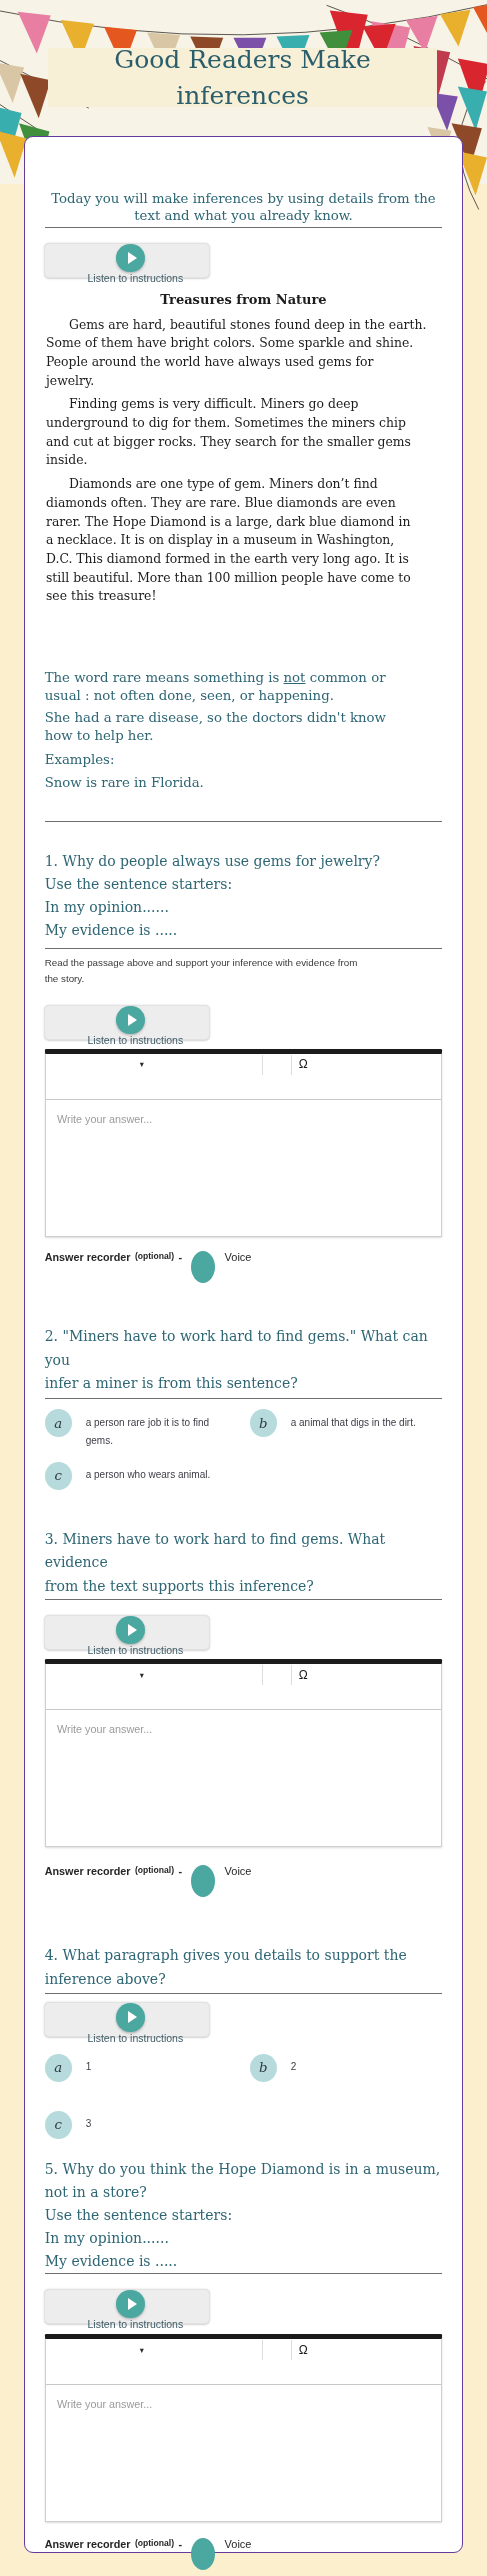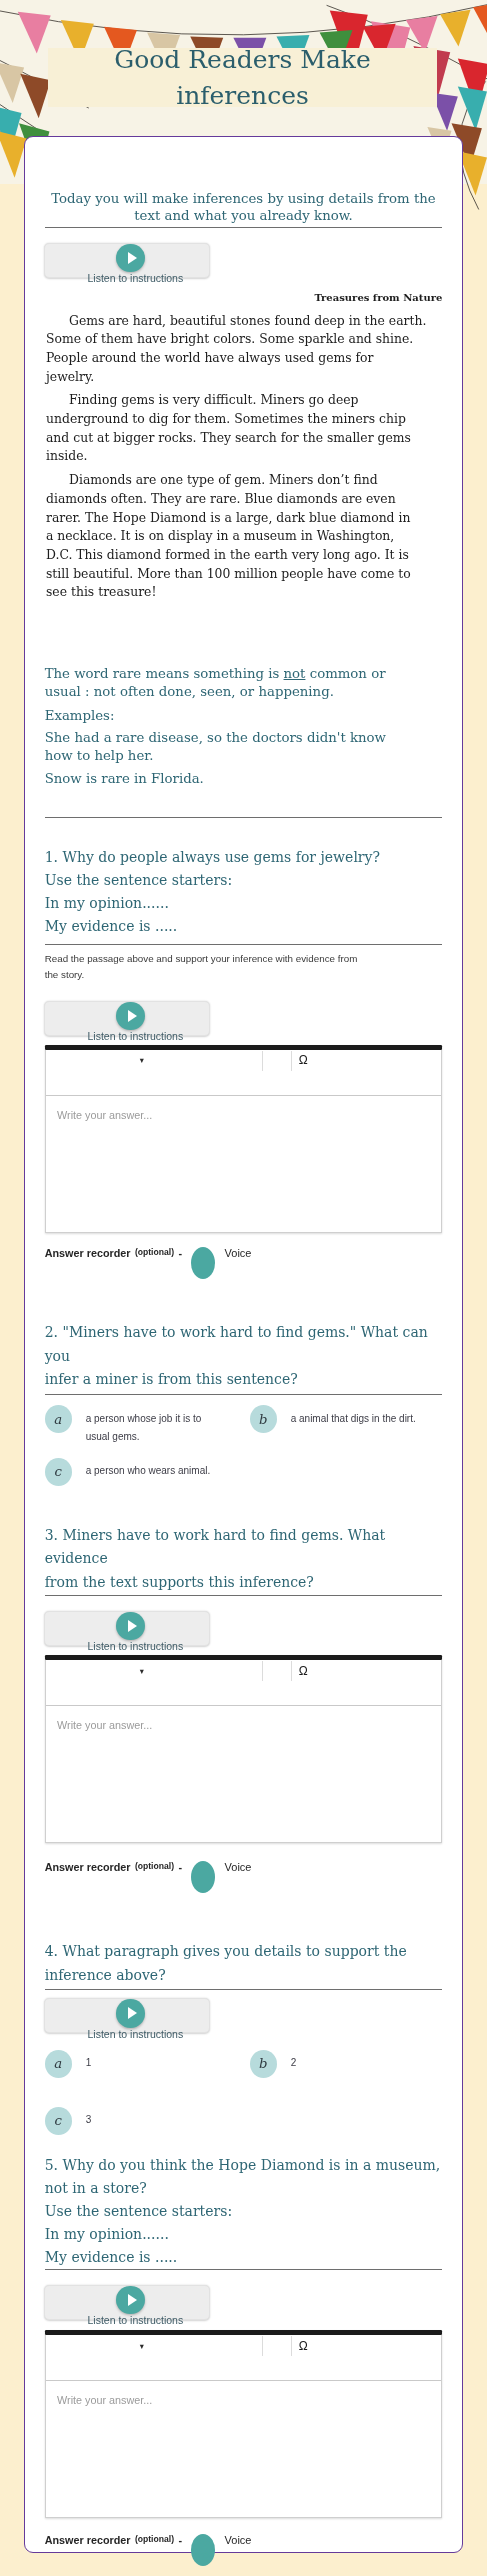--- a/index.html
+++ b/index.html
@@ -42,21 +42,21 @@
     background:#EDEDED;border:0.6px solid #E2E2E2;border-radius:5px;
     box-shadow:0 0.6px 1.9px rgba(0,0,0,.18);padding-left:7px;cursor:pointer;flex-direction:column;
   }
   .play-circle{
     flex:0 0 auto;width:28.5px;height:28.5px;border-radius:50%;background:var(--accent_teal);
     display:flex;align-items:center;justify-content:center;box-shadow:0 1.3px 2.5px rgba(0,0,0,.25);
   }
   .play-tri{width:0;height:0;border-left:9.5px solid #fff;border-top:6.3px solid transparent;border-bottom:6.3px solid transparent;margin-left:3.2px}
   .listen-label{margin-left:9.5px;font-size:10.5px;color:#3E5B66}
 
-  .passage-title{font-size:10px;font-weight:bold;color:var(--text_dark);text-align:right}
+  .passage-title{font-size:13px;font-weight:bold;color:var(--text_dark);text-align:center}
   .passage-p{font-size:12.4px;line-height:18.7px;color:var(--text_dark);text-indent:23px;margin-left:1.3px}
 
   .vocab-line{font-size:13.3px;line-height:18px;color:var(--question_teal)}
   .u{text-decoration:underline}
 
   .qtitle{font-size:14px;line-height:23.5px;color:var(--question_teal)}
   .qlines{font-size:14px;line-height:23px;color:var(--question_teal)}
   .instruction{font-size:9.8px;line-height:16.5px;color:#3B3B3B}
 
   .editor{border:0.6px solid #CFCFCF;border-top:none;box-shadow:0 1.3px 1.9px rgba(0,0,0,.14)}
@@ -150,22 +150,22 @@
   </button>
 
   <div class="passage-title serif" style="margin-top:14px">Treasures from Nature</div>
   <p class="passage-p serif" style="margin-top:9px">Gems are hard, beautiful stones found deep in the earth.<br>Some of them have bright colors. Some sparkle and shine.<br>People around the world have always used gems for<br>jewelry.</p>
   <p class="passage-p serif" style="margin-top:5px">Finding gems is very difficult. Miners go deep<br>underground to dig for them. Sometimes the miners chip<br>and cut at bigger rocks. They search for the smaller gems<br>inside.</p>
   <p class="passage-p serif" style="margin-top:5px">Diamonds are one type of gem. Miners don’t find<br>diamonds often. They are rare. Blue diamonds are even<br>rarer. The Hope Diamond is a large, dark blue diamond in<br>a necklace. It is on display in a museum in Washington,<br>D.C. This diamond formed in the earth very long ago. It is<br>still beautiful. More than 100 million people have come to<br>see this treasure!</p>
 
   <div style="margin-top:63px">
     <div class="vocab-line serif"><span>The word rare means something is </span><span class="u">not</span><span> common or</span></div>
     <div class="vocab-line serif">usual : not often done, seen, or happening.</div>
+    <div class="vocab-line serif" style="margin-top:3.8px">She had a rare disease, so the doctors didn't know<br>how to help her.</div>
     <div class="vocab-line serif" style="margin-top:6.3px">Examples:</div>
-    <div class="vocab-line serif" style="margin-top:3.8px">She had a rare disease, so the doctors didn't know<br>how to help her.</div>
     <div class="vocab-line serif" style="margin-top:5px">Snow is rare in Florida.</div>
   </div>
 
   <hr class="divider" style="margin-top:29px">
 
   <div style="margin-top:28px">
     <div class="qtitle serif" style="line-height:23px">1. Why do people always use gems for jewelry?</div>
     <div class="qlines serif">Use the sentence starters:<br>In my opinion......<br>My evidence is .....</div>
   </div>
   <hr class="divider" style="margin-top:5.7px">
@@ -198,21 +198,21 @@
     <span class="rec-circle"></span>
     <span class="rec-voice">Voice</span>
   </div>
 
   <div class="qtitle serif" style="margin-top:42px">2. "Miners have to work hard to find gems."  What can you<br>infer a miner is from this sentence?</div>
   <hr class="divider" style="margin-top:1.9px">
   <div style="margin-top:10.8px">
     <div class="opt-row">
       <div class="opt">
         <span class="opt-circle">a</span>
-        <span class="opt-text narrow">a person whose job it is to usual gems.</span>
+        <span class="opt-text narrow">a person rare job it is to find gems.</span>
       </div>
       <div class="opt">
         <span class="opt-circle">b</span>
         <span class="opt-text">a animal that digs in the dirt.</span>
       </div>
     </div>
     <div class="opt-row" style="margin-top:11.4px">
       <div class="opt">
         <span class="opt-circle">c</span>
         <span class="opt-text">a person who wears animal.</span>

